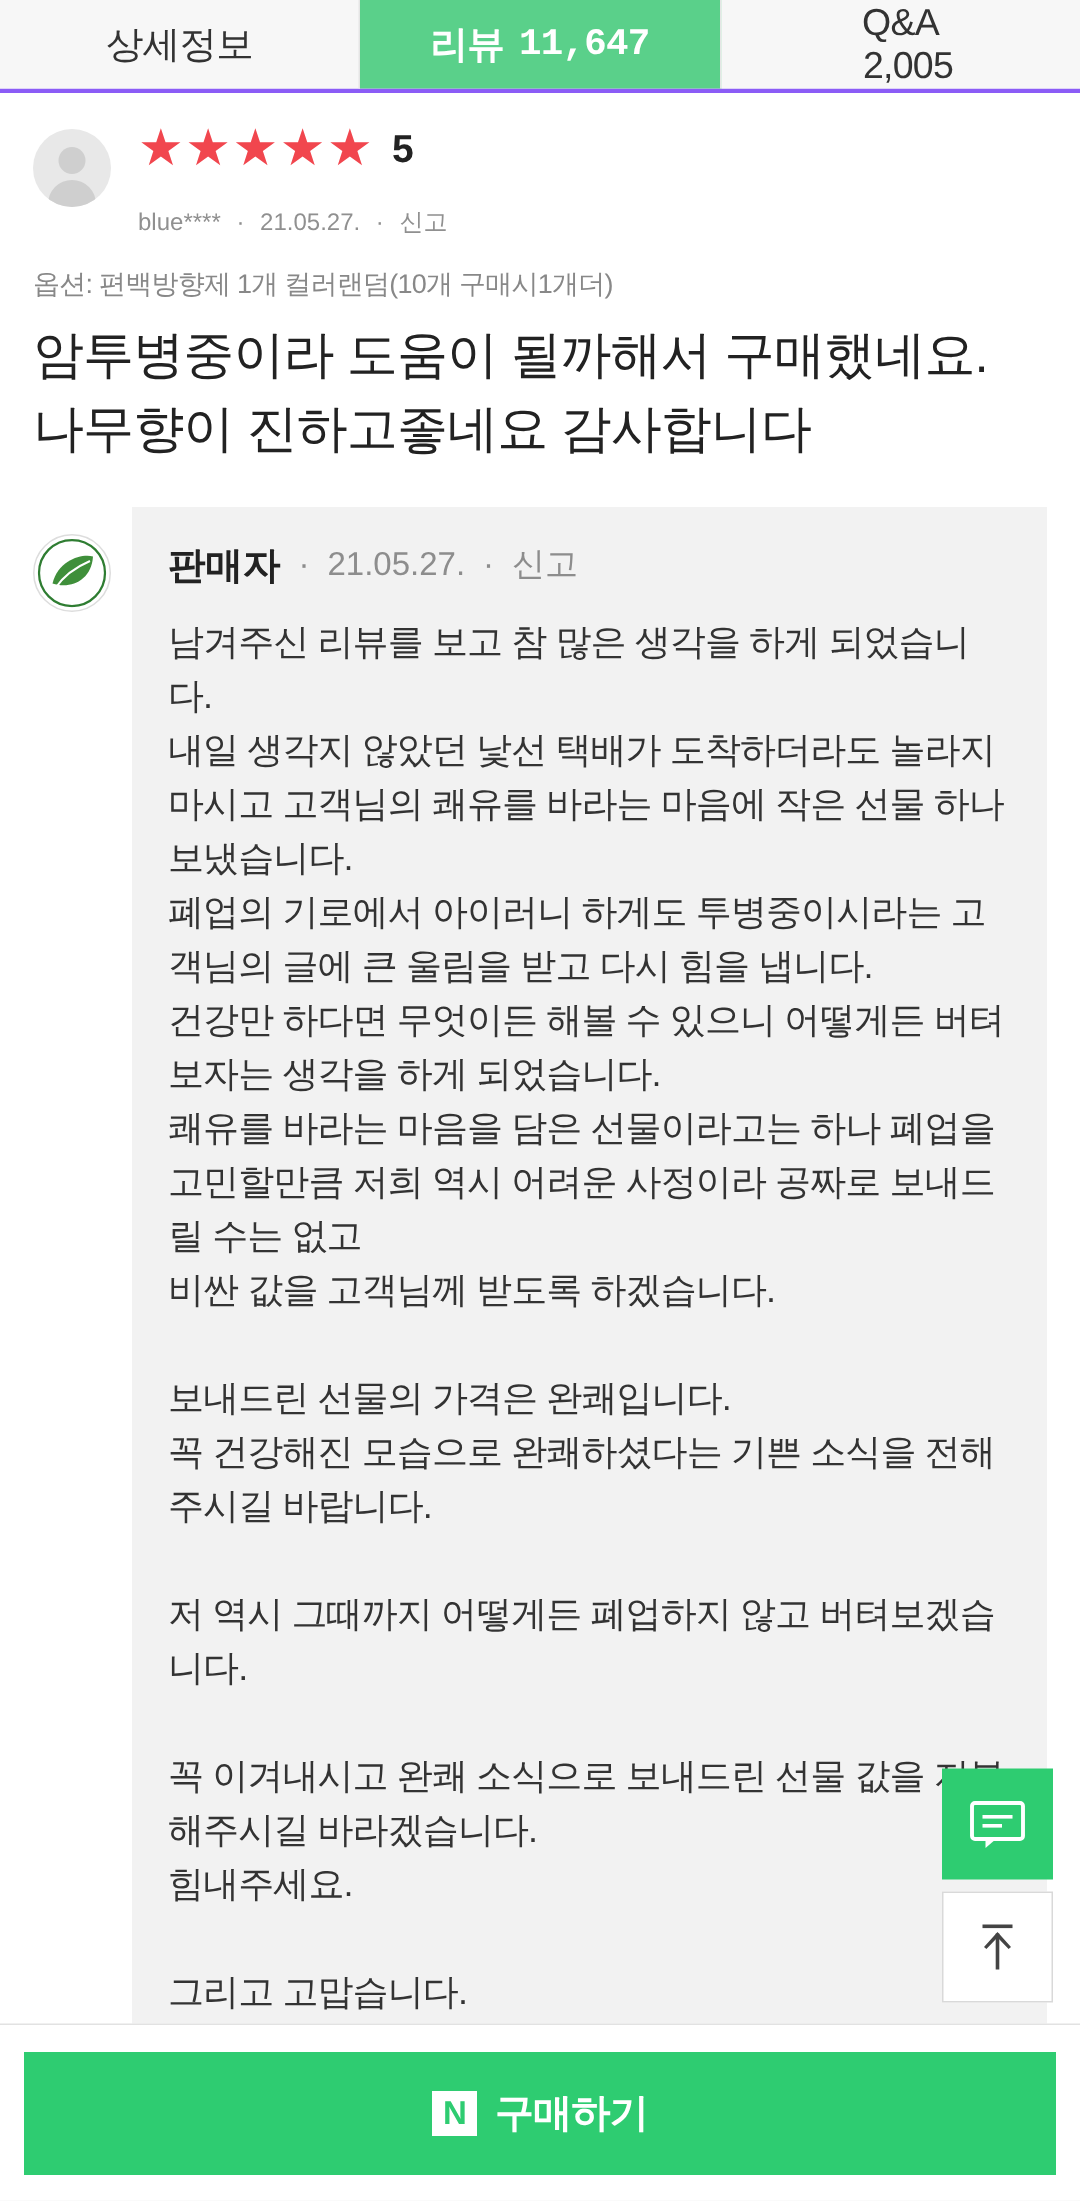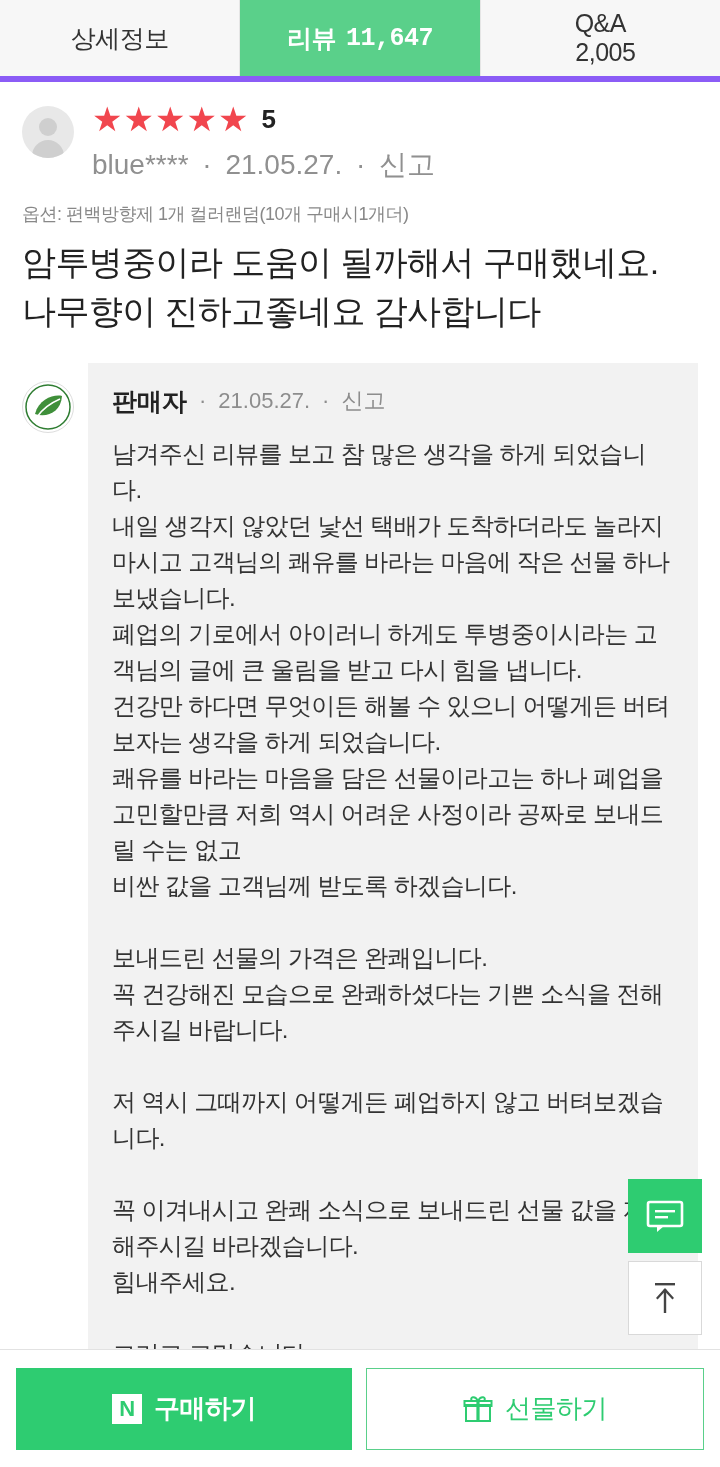--- a/index.html
+++ b/index.html
@@ -13,22 +13,22 @@
     background: #ffffff;
     font-family: "Liberation Sans", sans-serif;
     position: relative;
     overflow: hidden;
   }
 
   
   .tabbar {
     display: flex;
     width: 100%;
-    height: 82px;
-    border-bottom: 6px solid #8b5cf6;
+    height: 62px;
+    border-bottom: 3px solid #8b5cf6;
   }
   .tab {
     flex: 1 1 0;
     display: flex;
     align-items: center;
     justify-content: center;
     font-size: 25px;
     color: #333333;
     background: #f7f7f7;
     border-right: 1px solid #e5e5e5;
@@ -95,22 +95,22 @@
     letter-spacing: 1px;
     line-height: 1;
   }
   .rating-num {
     margin-left: 12px;
     font-size: 26px;
     color: #222222;
     font-weight: bold;
   }
   .byline {
-    margin-top: 10px;
-    font-size: 28px;
+    margin-top: 22px;
+    font-size: 16px;
     color: #909090;
   }
   .byline .sep { margin: 0 6px; }
   .byline .report { color: #909090; }
   .option-line {
     margin-top: 18px;
     font-size: 18px;
     color: #888888;
     letter-spacing: -0.5px;
   }
@@ -345,25 +345,13 @@
     <rect x="15.8" y="9" width="2.4" height="24" fill="#444444"></rect>
     <path d="M17 8 L26 18 L24.4 19.4 L17 11.6 L9.6 19.4 L8 18 Z" fill="#444444"></path>
   </svg>
 </div>
 
 <div class="bottombar">
   <div class="btn btn-buy">
     <span class="nlogo">N</span>
     <span>구매하기</span>
   </div>
-  <div class="btn btn-gift">
-    <span class="gift-icon">
-      <svg width="30" height="30" viewBox="0 0 30 30">
-        <rect x="3" y="11" width="24" height="16" fill="none" stroke="#2ecc71" stroke-width="2"></rect>
-        <rect x="1.5" y="7" width="27" height="5" fill="none" stroke="#2ecc71" stroke-width="2"></rect>
-        <rect x="13.4" y="7" width="3.2" height="20" fill="#2ecc71"></rect>
-        <path d="M15 7 C12 1, 6 3, 9 7" fill="none" stroke="#2ecc71" stroke-width="2"></path>
-        <path d="M15 7 C18 1, 24 3, 21 7" fill="none" stroke="#2ecc71" stroke-width="2"></path>
-      </svg>
-    </span>
-    <span>선물하기</span>
-  </div>
 </div>
 
 </body></html>

